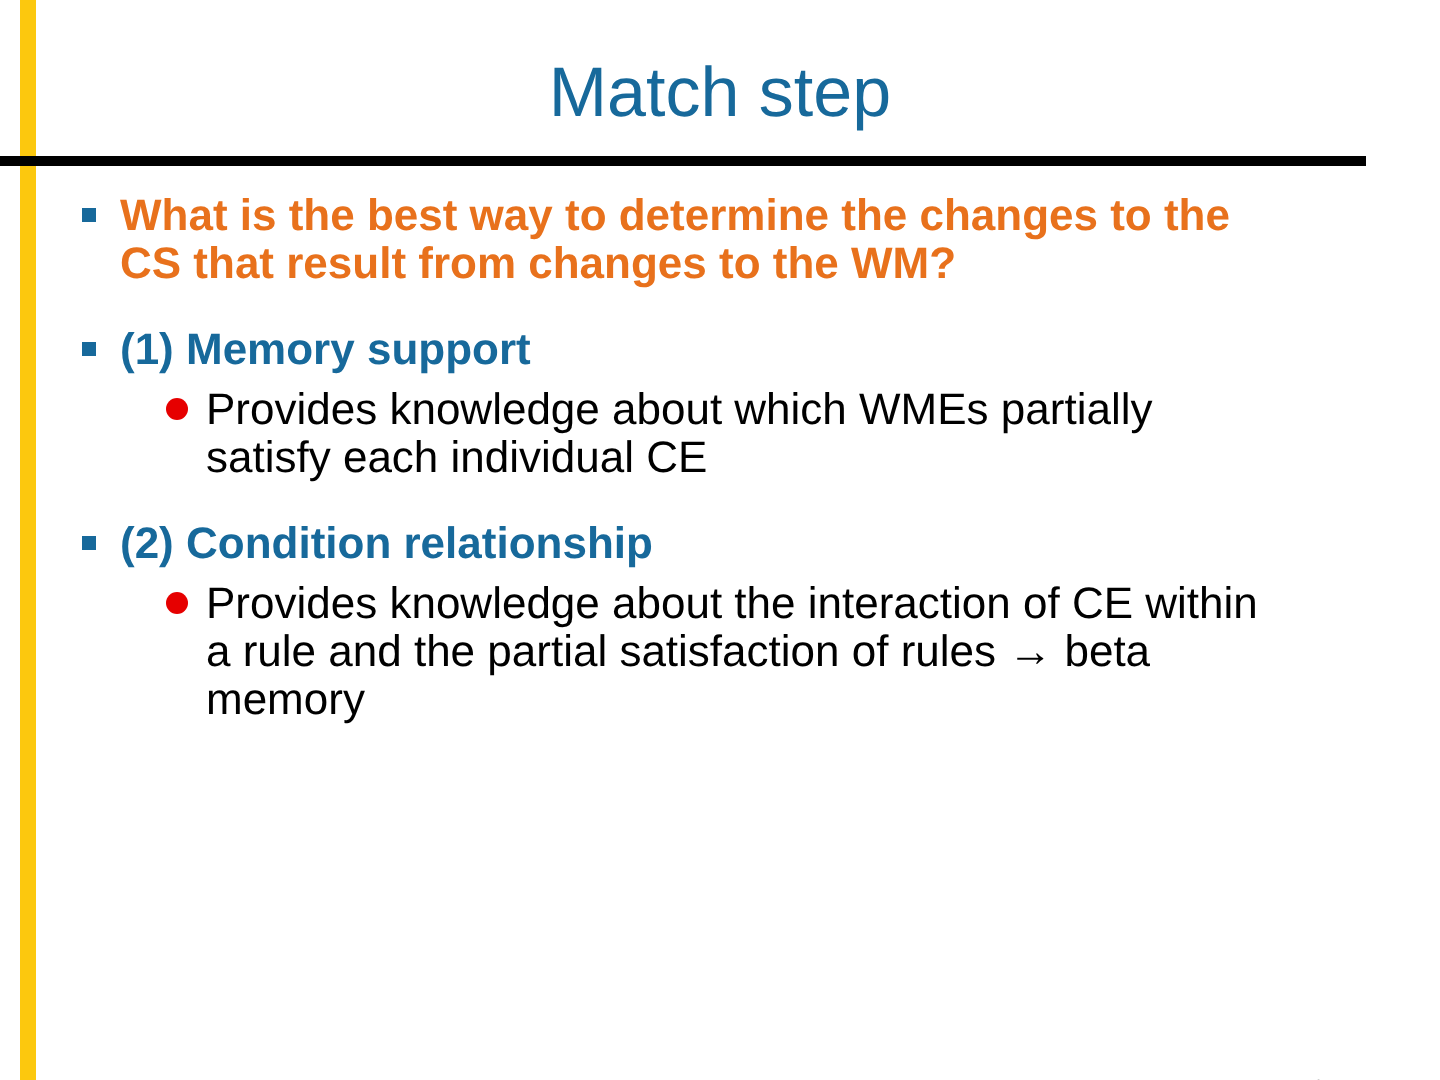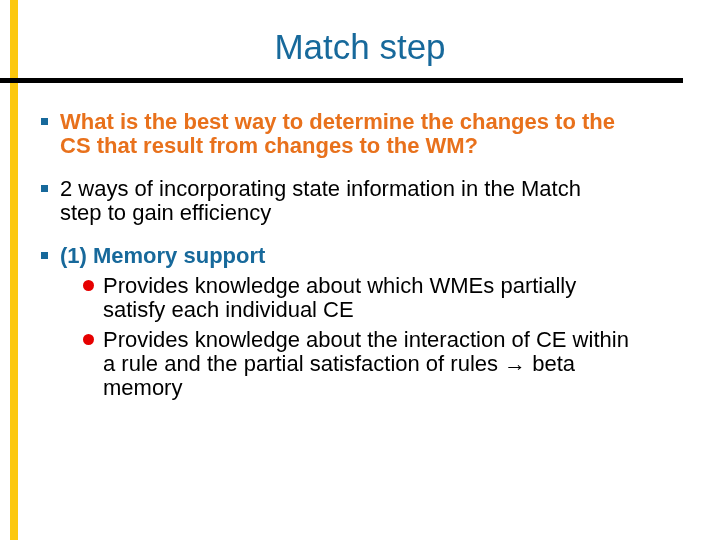--- a/index.html
+++ b/index.html
@@ -55,21 +55,21 @@
     width: 720px;
     z-index: 2;
   }
   .item {
     position: relative;
     font-size: 22px;
     line-height: 24px;
   }
   .item.l1 { padding-left: 60px; margin-top: 19px; }
   .item.l2 { padding-left: 103px; margin-top: 6px; }
-  .item.l1:first-child { margin-top: 25px; }
+  .item.l1:first-child { margin-top: 11px; }
   .item.question {
     color: var(--accent-orange, #e8711c);
     font-weight: bold;
   }
   .item.heading {
     color: var(--teal-heading, #17699b);
     font-weight: bold;
     margin-top: 19px;
   }
   .marker-square {
@@ -101,19 +101,19 @@
 </style>
 </head>
 <body>
 
 <div class="slide">
   <div class="stripe-yellow"></div>
   <div class="slide-title">Match step</div>
   <div class="title-rule"></div>
   <div class="content">
       <div class="item l1 question"><span class="marker-square"></span><span>What is the best way to determine the changes to the<br>CS that result from changes to the WM?</span></div>
-      <div class="item l1 body"><span class="marker-square"></span><span>2 ways of incorporating state information in the Match<br>step to gain efficiency</span></div>
       <div class="item l1 heading"><span class="marker-square"></span><span>(1) Memory support</span></div>
       <div class="item l2 body"><span class="marker-dot"></span><span>Provides knowledge about which WMEs partially<br>satisfy each individual CE</span></div>
+      <div class="item l1 heading"><span class="marker-square"></span><span>(2) Condition relationship</span></div>
       <div class="item l2 body"><span class="marker-dot"></span><span>Provides knowledge about the interaction of CE within<br>a rule and the partial satisfaction of rules → beta<br>memory</span></div>
     </div>
   <div class="page-number">16</div>
 </div>
 
 </body></html>

